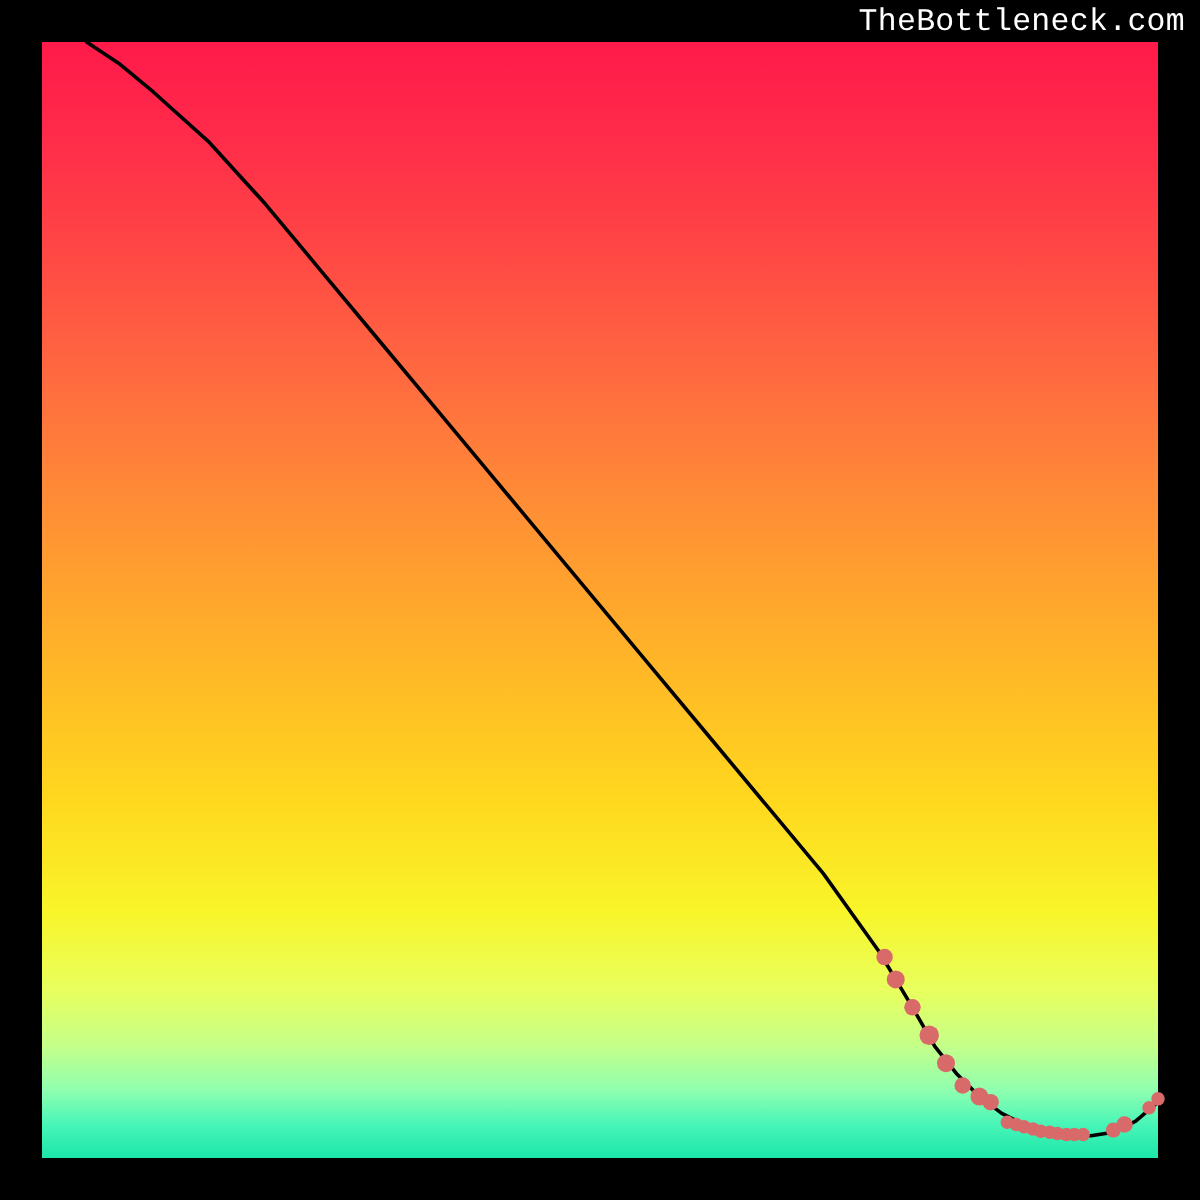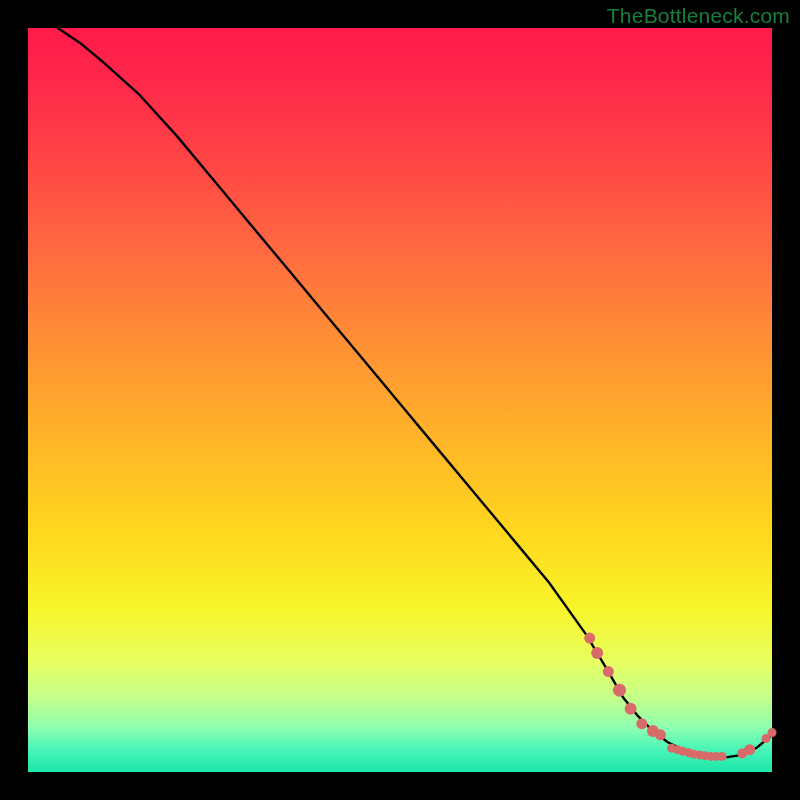--- a/index.html
+++ b/index.html
@@ -32,23 +32,23 @@
       #e8ff5e 85%,
       #c4ff8a 90%,
       #8effb0 94%,
       #48f5b8 97%,
       #1ce6a8 100%);
   }
   .attribution {
     position: absolute;
     top: 4px;
     right: 10px;
-    font-family: Liberation Sans, sans-serif;
+    font-family: Liberation Mono, monospace;
     font-size: 21px;
-    color: #15803d;
+    color: #ffffff;
     letter-spacing: 0.2px;
     user-select: none;
   }
   svg.curve {
     position: absolute;
     inset: 0;
     width: 100%;
     height: 100%;
     overflow: visible;
   }

